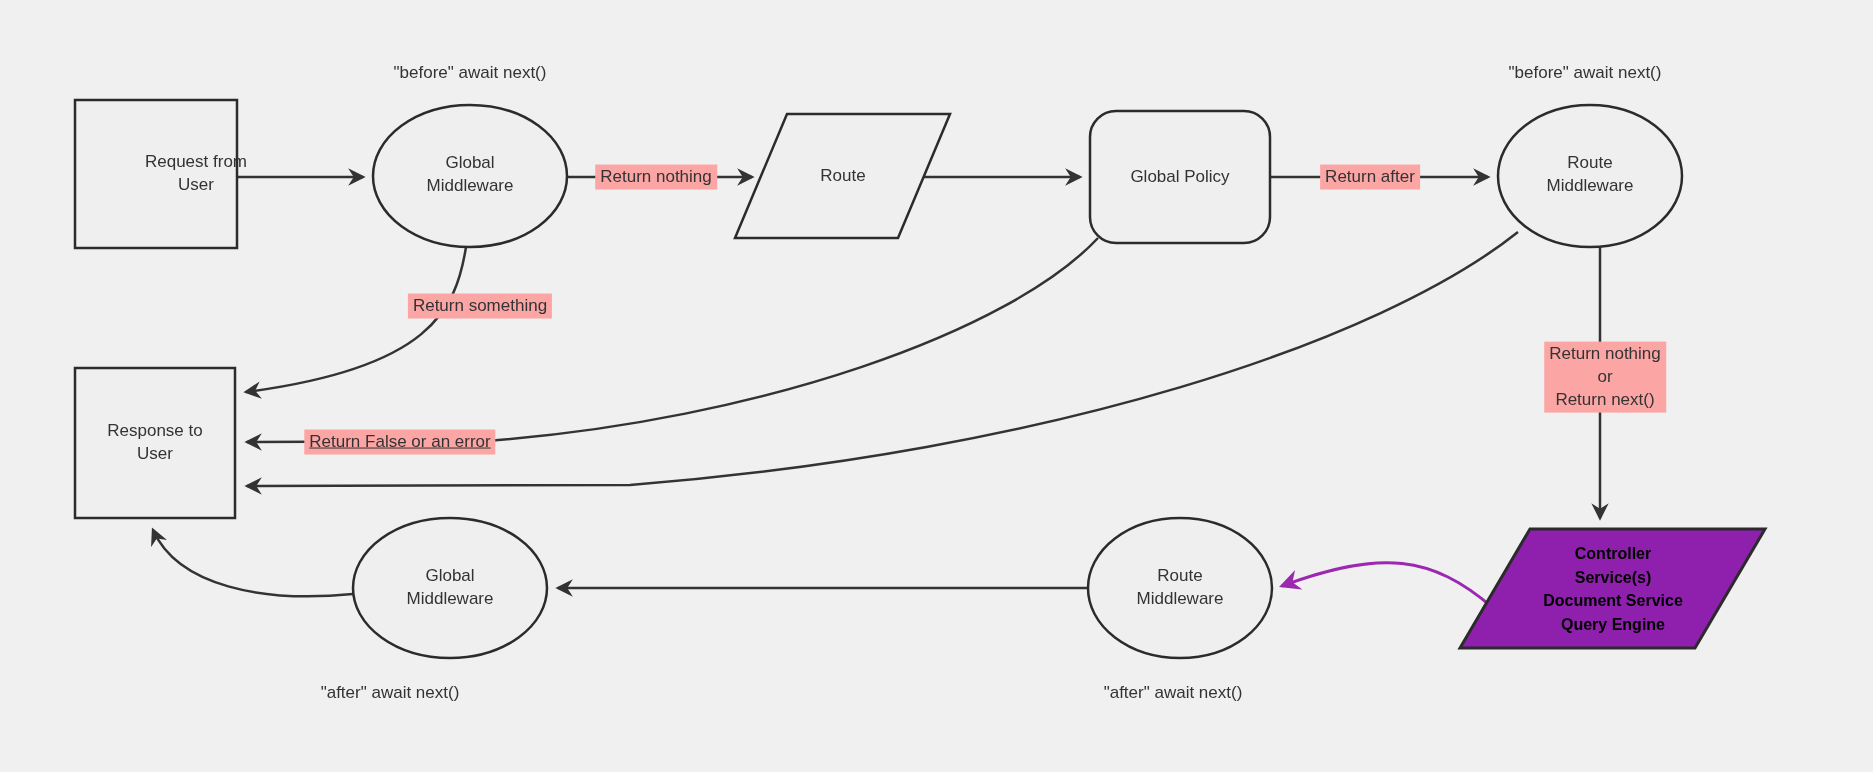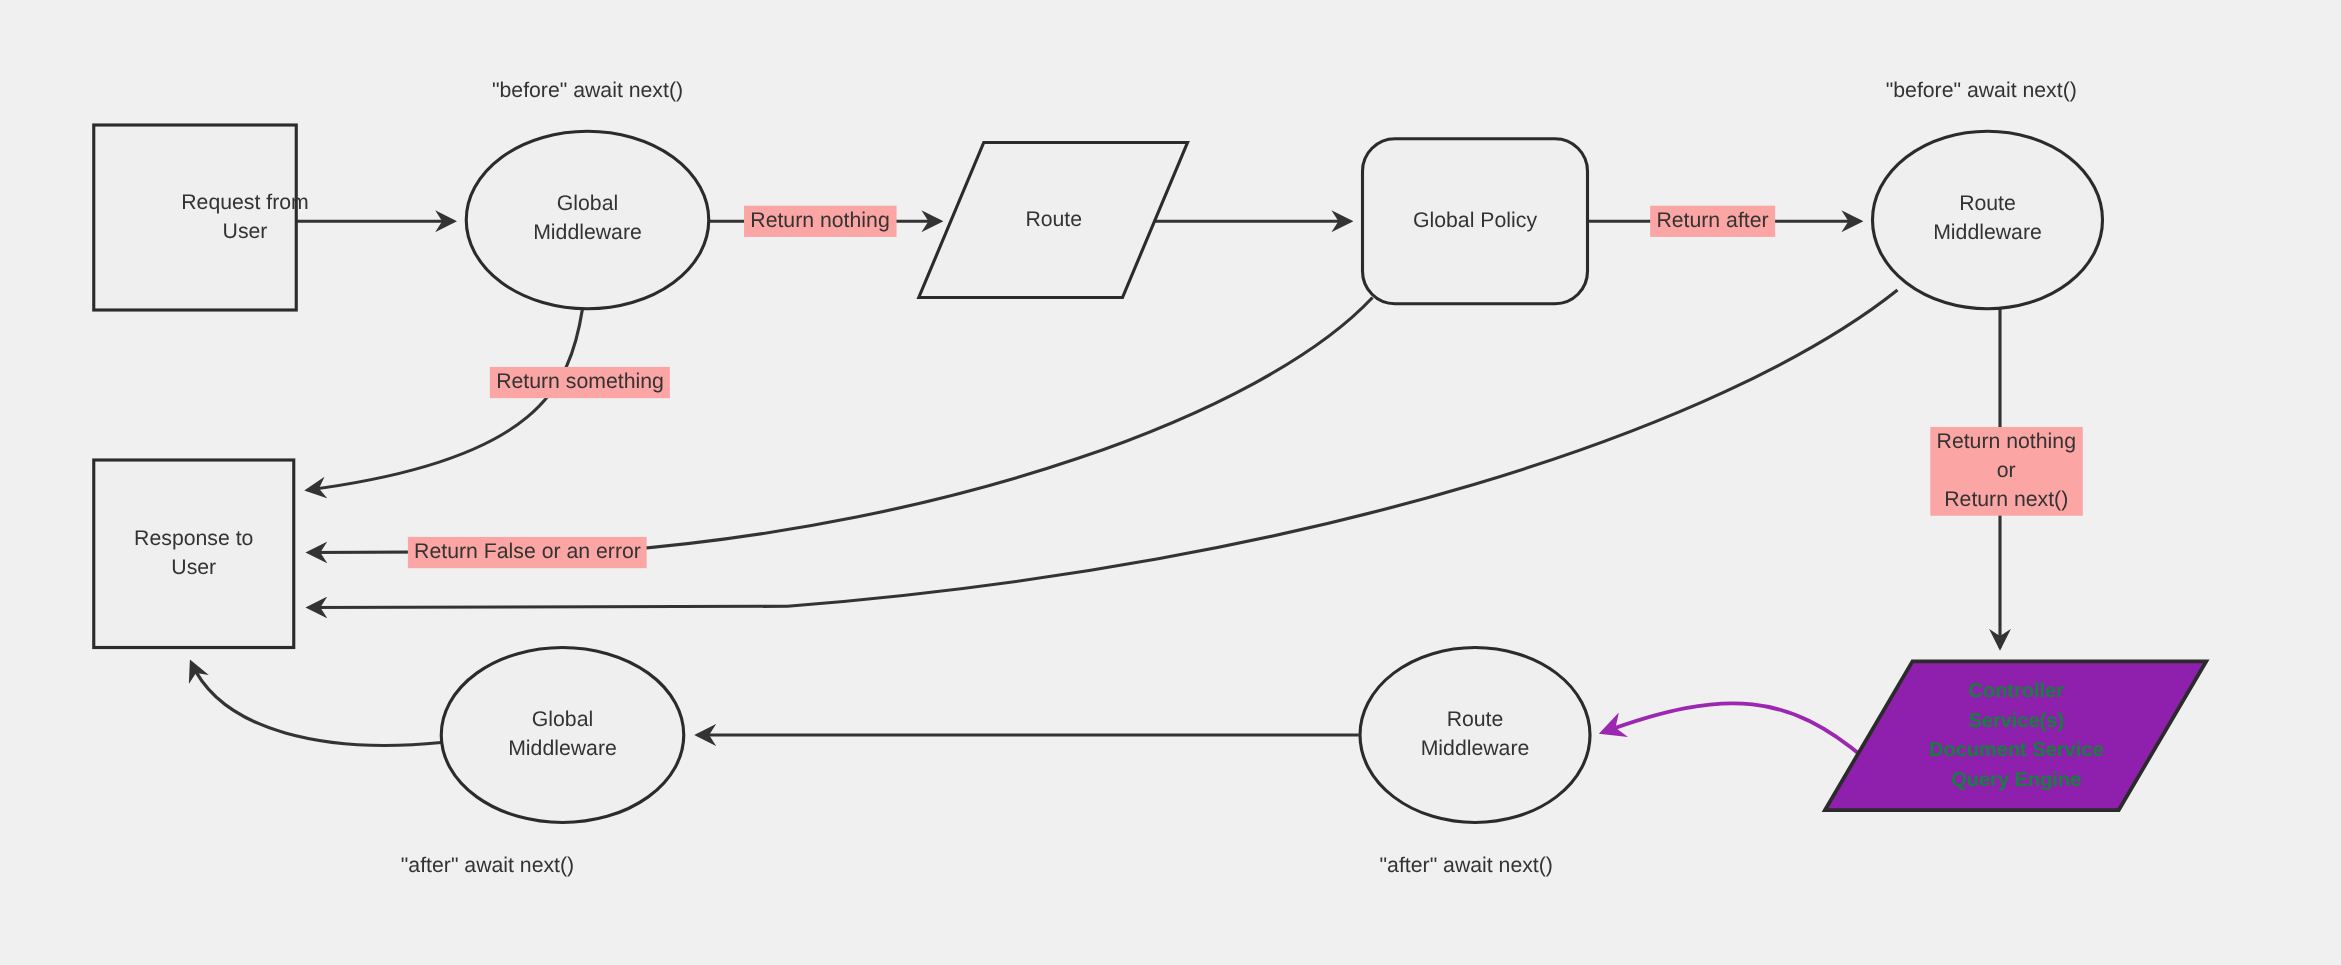--- a/index.html
+++ b/index.html
@@ -24,21 +24,21 @@
     font-size: 17px;
     line-height: 1.35;
     pointer-events: none;
   }
   .edge-lbl {
     background: #fca5a5;
     padding: 1px 5px;
   }
   .node-lbl { background: transparent; }
   .purple-lbl {
-    color: #15803d;
+    color: #000000;
     font-weight: bold;
     font-size: 16px;
     line-height: 1.48;
     text-align: center;
   }
 </style>
 </head>
 <body>
 
 <div class="diagram">
@@ -107,21 +107,21 @@
 Query Engine</div>
   <div class="lbl node-lbl" style="left:1180px; top:588px;">Route
 Middleware</div>
   <div class="lbl node-lbl" style="left:450px; top:588px;">Global
 Middleware</div>
 
   <div class="lbl" style="left:470px; top:73px;">"before" await next()</div>
   <div class="lbl" style="left:1585px; top:73px;">"before" await next()</div>
   <div class="lbl edge-lbl" style="left:656px; top:177px;">Return nothing</div>
   <div class="lbl edge-lbl" style="left:1370px; top:177px;">Return after</div>
-  <div class="lbl edge-lbl" style="left:464px; top:306px;text-align:center;">Return something</div>
-  <div class="lbl edge-lbl" style="left:422px; top:442px;">Return False or an error</div>
+  <div class="lbl edge-lbl" style="left:480px; top:306px;text-align:center;">Return something</div>
+  <div class="lbl edge-lbl" style="left:400px; top:442px;text-decoration:underline;">Return False or an error</div>
   <div class="lbl edge-lbl" style="left:1605px; top:377px;">Return nothing
 or
 Return next()</div>
   <div class="lbl" style="left:390px; top:693px;">"after" await next()</div>
   <div class="lbl" style="left:1173px; top:693px;">"after" await next()</div>
 
 </div>
 
 </body></html>

